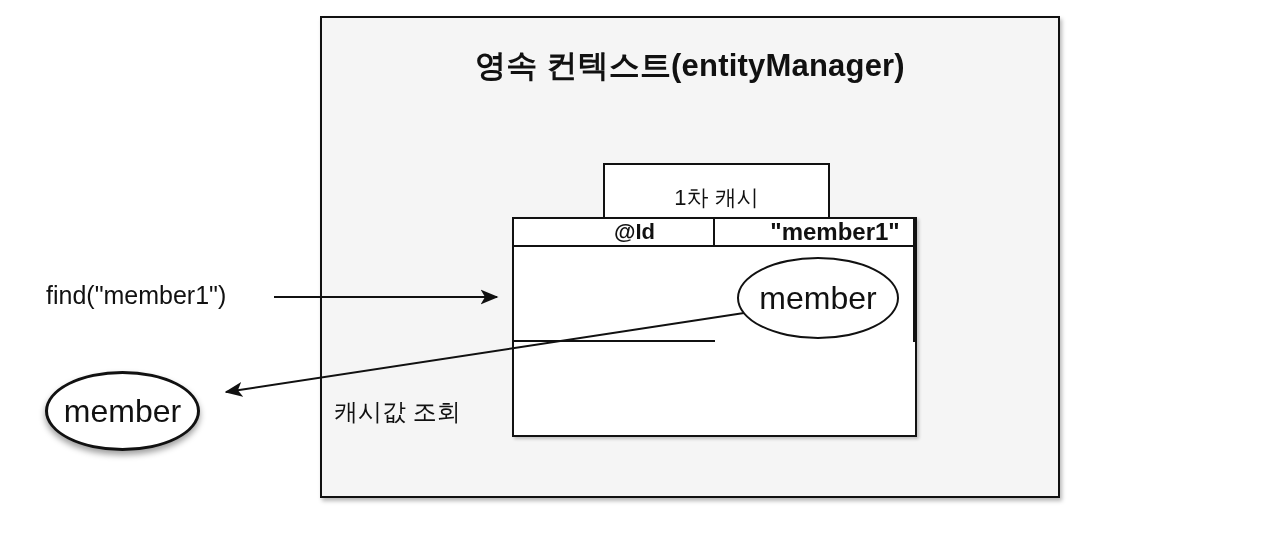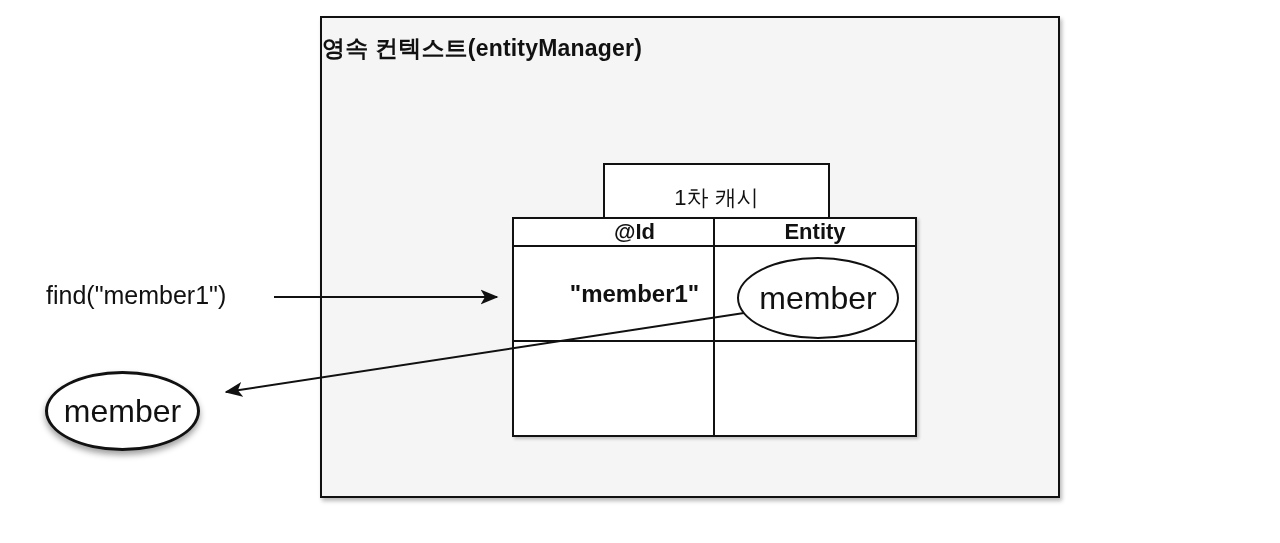--- a/index.html
+++ b/index.html
@@ -19,22 +19,22 @@
   .canvas { position: relative; width: 1280px; height: 543px; overflow: hidden; }
 
   
   .pc-box {
     position: absolute; left: 320px; top: 16px; width: 740px; height: 482px;
     background: var(--context-box-fill);
     border: 2px solid var(--stroke);
     box-shadow: 2px 3px 4px rgba(0,0,0,0.28);
   }
   .pc-title {
-    margin-top: 15px; 
-    font-size: 23px; font-weight: bold; letter-spacing: 0.2px;
+    margin-top: 27px; text-align: center;
+    font-size: 31px; font-weight: bold; letter-spacing: 0.2px;
   }
 
   
   .cache-label-box {
     position: absolute; left: 603px; top: 163px; width: 227px; height: 68px;
     background: var(--cell-fill);
     border: 2px solid var(--stroke); border-bottom: none;
     display: flex; align-items: center; justify-content: center;
     font-size: 22px;
   }
@@ -83,35 +83,35 @@
   <div class="pc-box">
     <div class="pc-title">영속 컨텍스트(entityManager)</div>
   </div>
 
   <div class="cache-label-box">
     <span>1차 캐시</span>
   </div>
 
   <div class="cache-table">
     <div class="cell hdr col1">@Id</div>
-    <div class="cell hdr">Entity</div>
 
     <div class="cell r1 col1 id-val">"member1"</div>
     <div class="cell r1"></div>
 
     <div class="cell col1"></div>
     <div class="cell"></div>
   </div>
 
   <div class="ellipse entity-ellipse">
     <span>member</span>
   </div>
 
   <div class="find-label">find("member1")</div>
 
+  <div class="lookup-label">캐시값 조회</div>
 
   <div class="ellipse result-ellipse">
     <span>member</span>
   </div>
 
   <svg class="overlay" viewBox="0 0 1280 543" xmlns="http://www.w3.org/2000/svg">
     <defs>
       <marker id="arrowhead" viewBox="0 0 12 10" refX="11" refY="5" markerWidth="9" markerHeight="8" orient="auto-start-reverse">
         <path d="M0,0 L12,5 L0,10 L3,5 Z" fill="#111111"></path>
       </marker>

